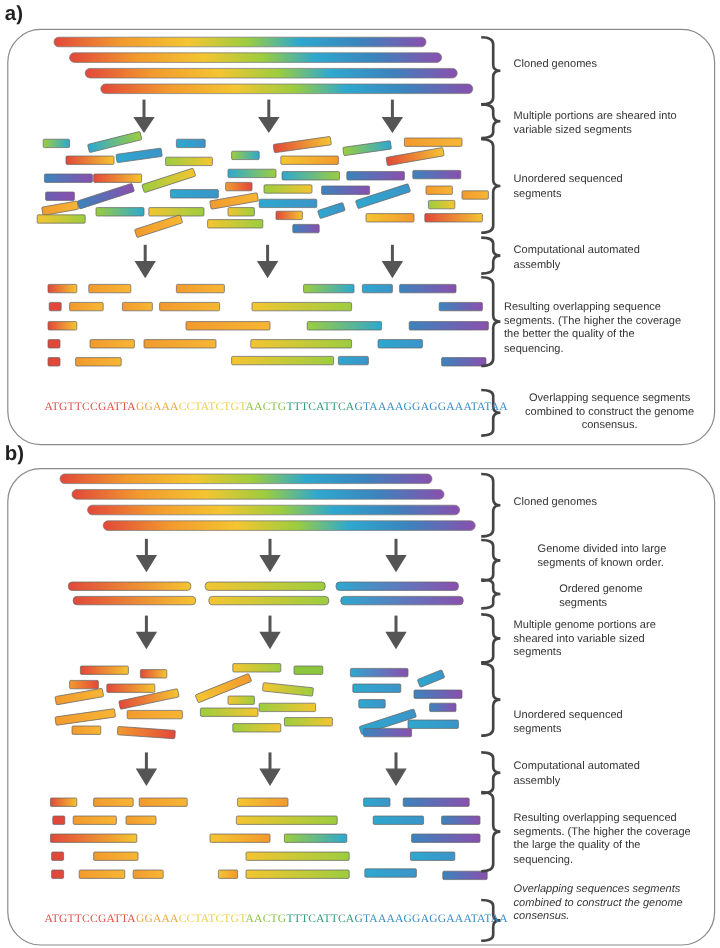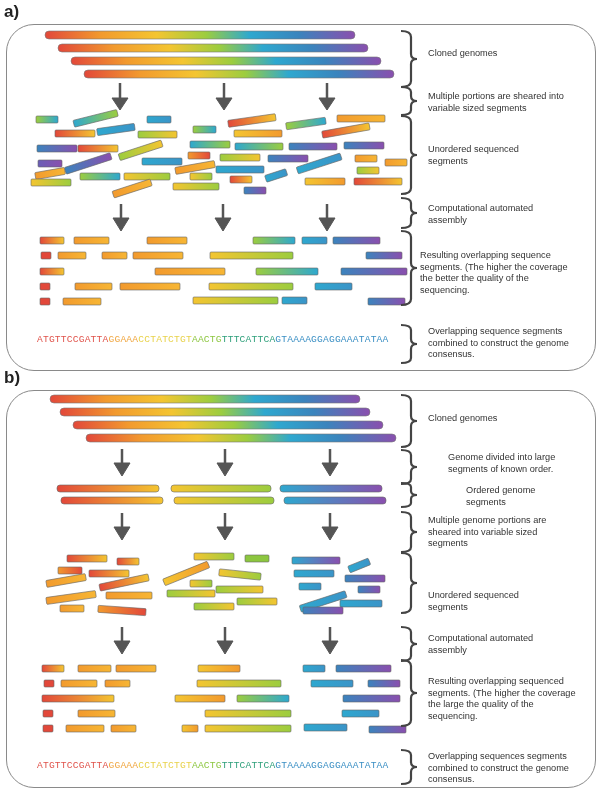--- a/index.html
+++ b/index.html
@@ -1,21 +1,21 @@
 <!DOCTYPE html>
 <html><head>
 <meta charset="utf-8">
 <style>
   html, body { margin:0; padding:0; background:#fff; }
   body { width:600px; height:790px; position:relative; overflow:hidden; font-family:"DejaVu Sans", sans-serif; }
   .panel-label { position:absolute; font-weight:bold; font-size:17px; color:#222; font-family:"Liberation Sans", sans-serif; }
   .panel { position:absolute; border:1.5px solid #8a8a8a; border-radius:28px; background:#fff; }
   .label { position:absolute; font-size:9.2px; line-height:11.5px; color:#333; font-family:"Liberation Sans", sans-serif; }
   svg.diag { position:absolute; left:0; top:0; }
-  .seq { position:absolute; font-size:9.6px; font-family:Liberation Mono, monospace; letter-spacing:0.2px; white-space:nowrap; }
+  .seq { position:absolute; font-size:9.6px; font-family:Liberation Serif, serif; letter-spacing:0.2px; white-space:nowrap; }
 </style>
 </head>
 <body>
 
 <div class="panel-label" style="left:4px; top:2px;">a)</div>
 <div class="panel" style="left:6px; top:24px; width:588px; height:345px;"></div>
 
 <div class="panel-label" style="left:4px; top:368px;">b)</div>
 <div class="panel" style="left:6px; top:390px; width:588px; height:396px;"></div>
 
@@ -344,29 +344,29 @@
     <path d="M401,660 q10,0 10,6 v22 q0,5 6,5 q-6,0 -6,5 v22 q0,6 -10,6"></path>
     <path d="M401,750 q10,0 10,5 v7 q0,5 6,5 q-6,0 -6,5 v7 q0,5 -10,5"></path>
   </g>
 </svg>
 
 <div class="label" style="left:428px; top:48px; width:160px;">Cloned genomes</div>
 <div class="label" style="left:428px; top:91px; width:150px;">Multiple portions are sheared into variable sized segments</div>
 <div class="label" style="left:428px; top:144px; width:120px;">Unordered sequenced segments</div>
 <div class="label" style="left:428px; top:203px; width:130px;">Computational automated assembly</div>
 <div class="label" style="left:420px; top:250px; width:150px;">Resulting overlapping sequence segments. (The higher the coverage the better the quality of the sequencing.</div>
-<div class="label" style="left:428px; top:326px; width:160px;">Overlapping sequence segments combined to construct the genome consensus.</div>
+<div class="label" style="left:428px; top:326px; width:160px;text-align:center;">Overlapping sequence segments combined to construct the genome consensus.</div>
 
 <div class="label" style="left:428px; top:413px; width:160px;">Cloned genomes</div>
 <div class="label" style="left:428px; top:452px; width:140px;margin-left:20px;">Genome divided into large segments of known order.</div>
 <div class="label" style="left:428px; top:485px; width:100px;margin-left:38px;">Ordered genome segments</div>
 <div class="label" style="left:428px; top:515px; width:150px;">Multiple genome portions are sheared into variable sized segments</div>
 <div class="label" style="left:428px; top:590px; width:120px;">Unordered sequenced segments</div>
 <div class="label" style="left:428px; top:633px; width:130px;">Computational automated assembly</div>
 <div class="label" style="left:428px; top:676px; width:150px;">Resulting overlapping sequenced segments. (The higher the coverage the large the quality of the sequencing.</div>
-<div class="label" style="left:428px; top:751px; width:160px;">Overlapping sequences segments combined to construct the genome consensus.</div>
+<div class="label" style="left:428px; top:735px; width:160px;font-style:italic;">Overlapping sequences segments combined to construct the genome consensus.</div>
 
 <div class="seq" style="left:37px; top:334px;">
   <span style="color:#e0524a">ATGTTCCGATTA</span><span style="color:#f0a640">GGAAA</span><span style="color:#e8d24a">CCTATCTGT</span><span style="color:#8cc63f">AACTG</span><span style="color:#2d9f7a">TTTCATTCA</span><span style="color:#3a8fc4">GTAAAAGGAGGAAATATAA</span>
 </div>
 <div class="seq" style="left:37px; top:760px;">
   <span style="color:#e0524a">ATGTTCCGATTA</span><span style="color:#f0a640">GGAAA</span><span style="color:#e8d24a">CCTATCTGT</span><span style="color:#8cc63f">AACTG</span><span style="color:#2d9f7a">TTTCATTCA</span><span style="color:#3a8fc4">GTAAAAGGAGGAAATATAA</span>
 </div>
 
 </body></html>

